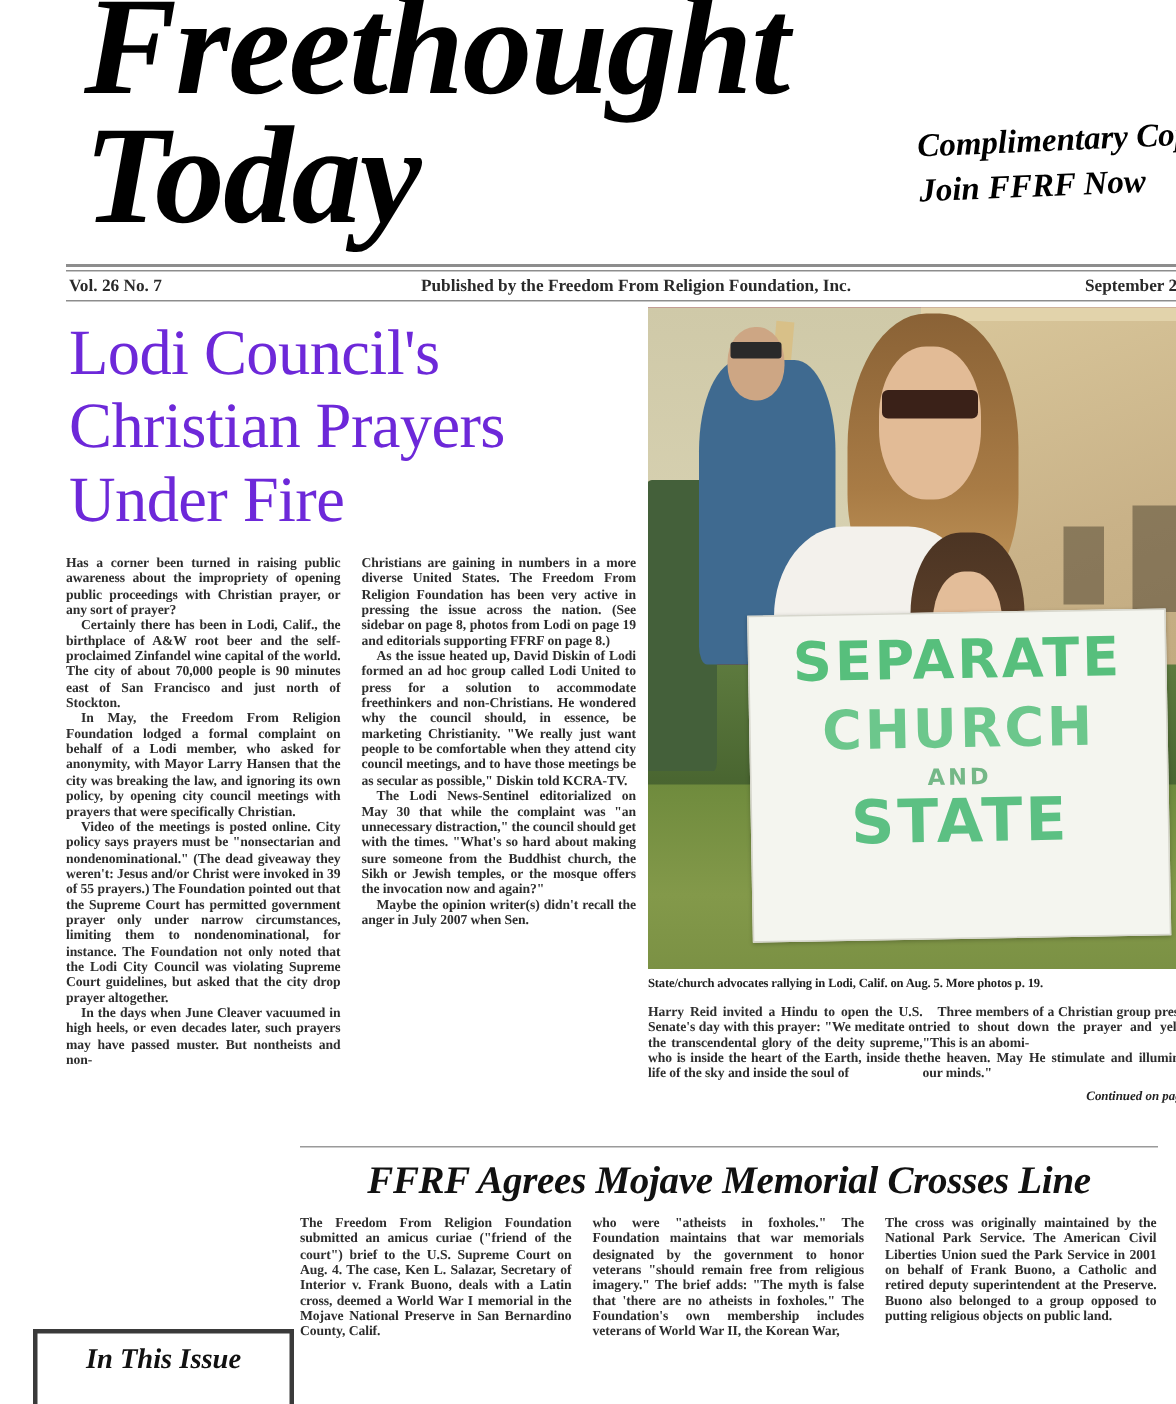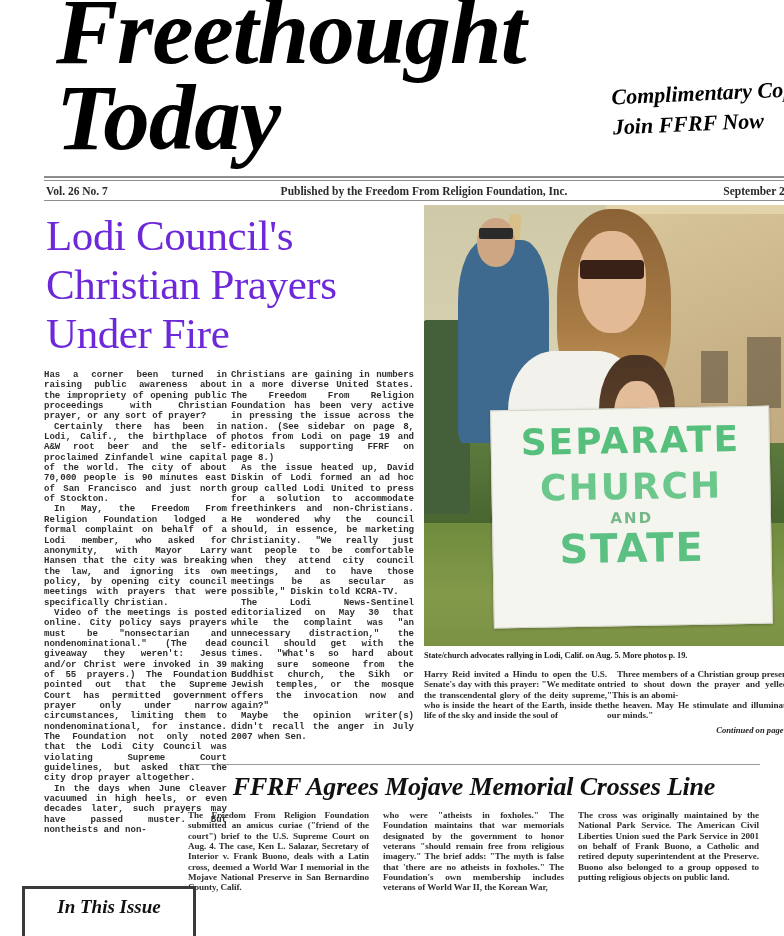--- a/index.html
+++ b/index.html
@@ -61,21 +61,21 @@
 
   .headline-main{
     font-family:"Liberation Serif", serif;
     font-weight:400;
     font-size:43px;line-height:49px;
     letter-spacing:-0.4px;
     margin:10px 0 12px 2px;
     color:#6d28d9;
   }
 
-  .cols2{display:flex;gap:4px;font-family:Liberation Mono, monospace;}
+  .cols2{display:flex;gap:14px;}
   .col{width:183px;}
 
   p.body{
     font-size:9.1px;
     line-height:10.35px;
     text-align:justify;
     margin:0;
     text-indent:10px;
     color:#2e2e2e;
     font-weight:600;
@@ -185,21 +185,21 @@
     text-align:right;
     font-style:italic;font-weight:700;
     font-size:8.6px;
     margin-top:4px;
     color:#222;
     filter:blur(0.25px);
   }
 
   
   .second-wrap{
-    position:absolute;left:188px;top:764px;width:572px;
+    position:absolute;left:200px;top:764px;width:572px;
   }
   .sep-rule{height:1px;background:#9a9a9a;width:100%;}
   .headline-second{
     font-family:"Liberation Serif", serif;
     font-style:italic;font-weight:700;
     font-size:26px;line-height:30px;
     text-align:center;
     margin:7px 0 8px 0;
     color:#111;
     letter-spacing:-0.2px;

